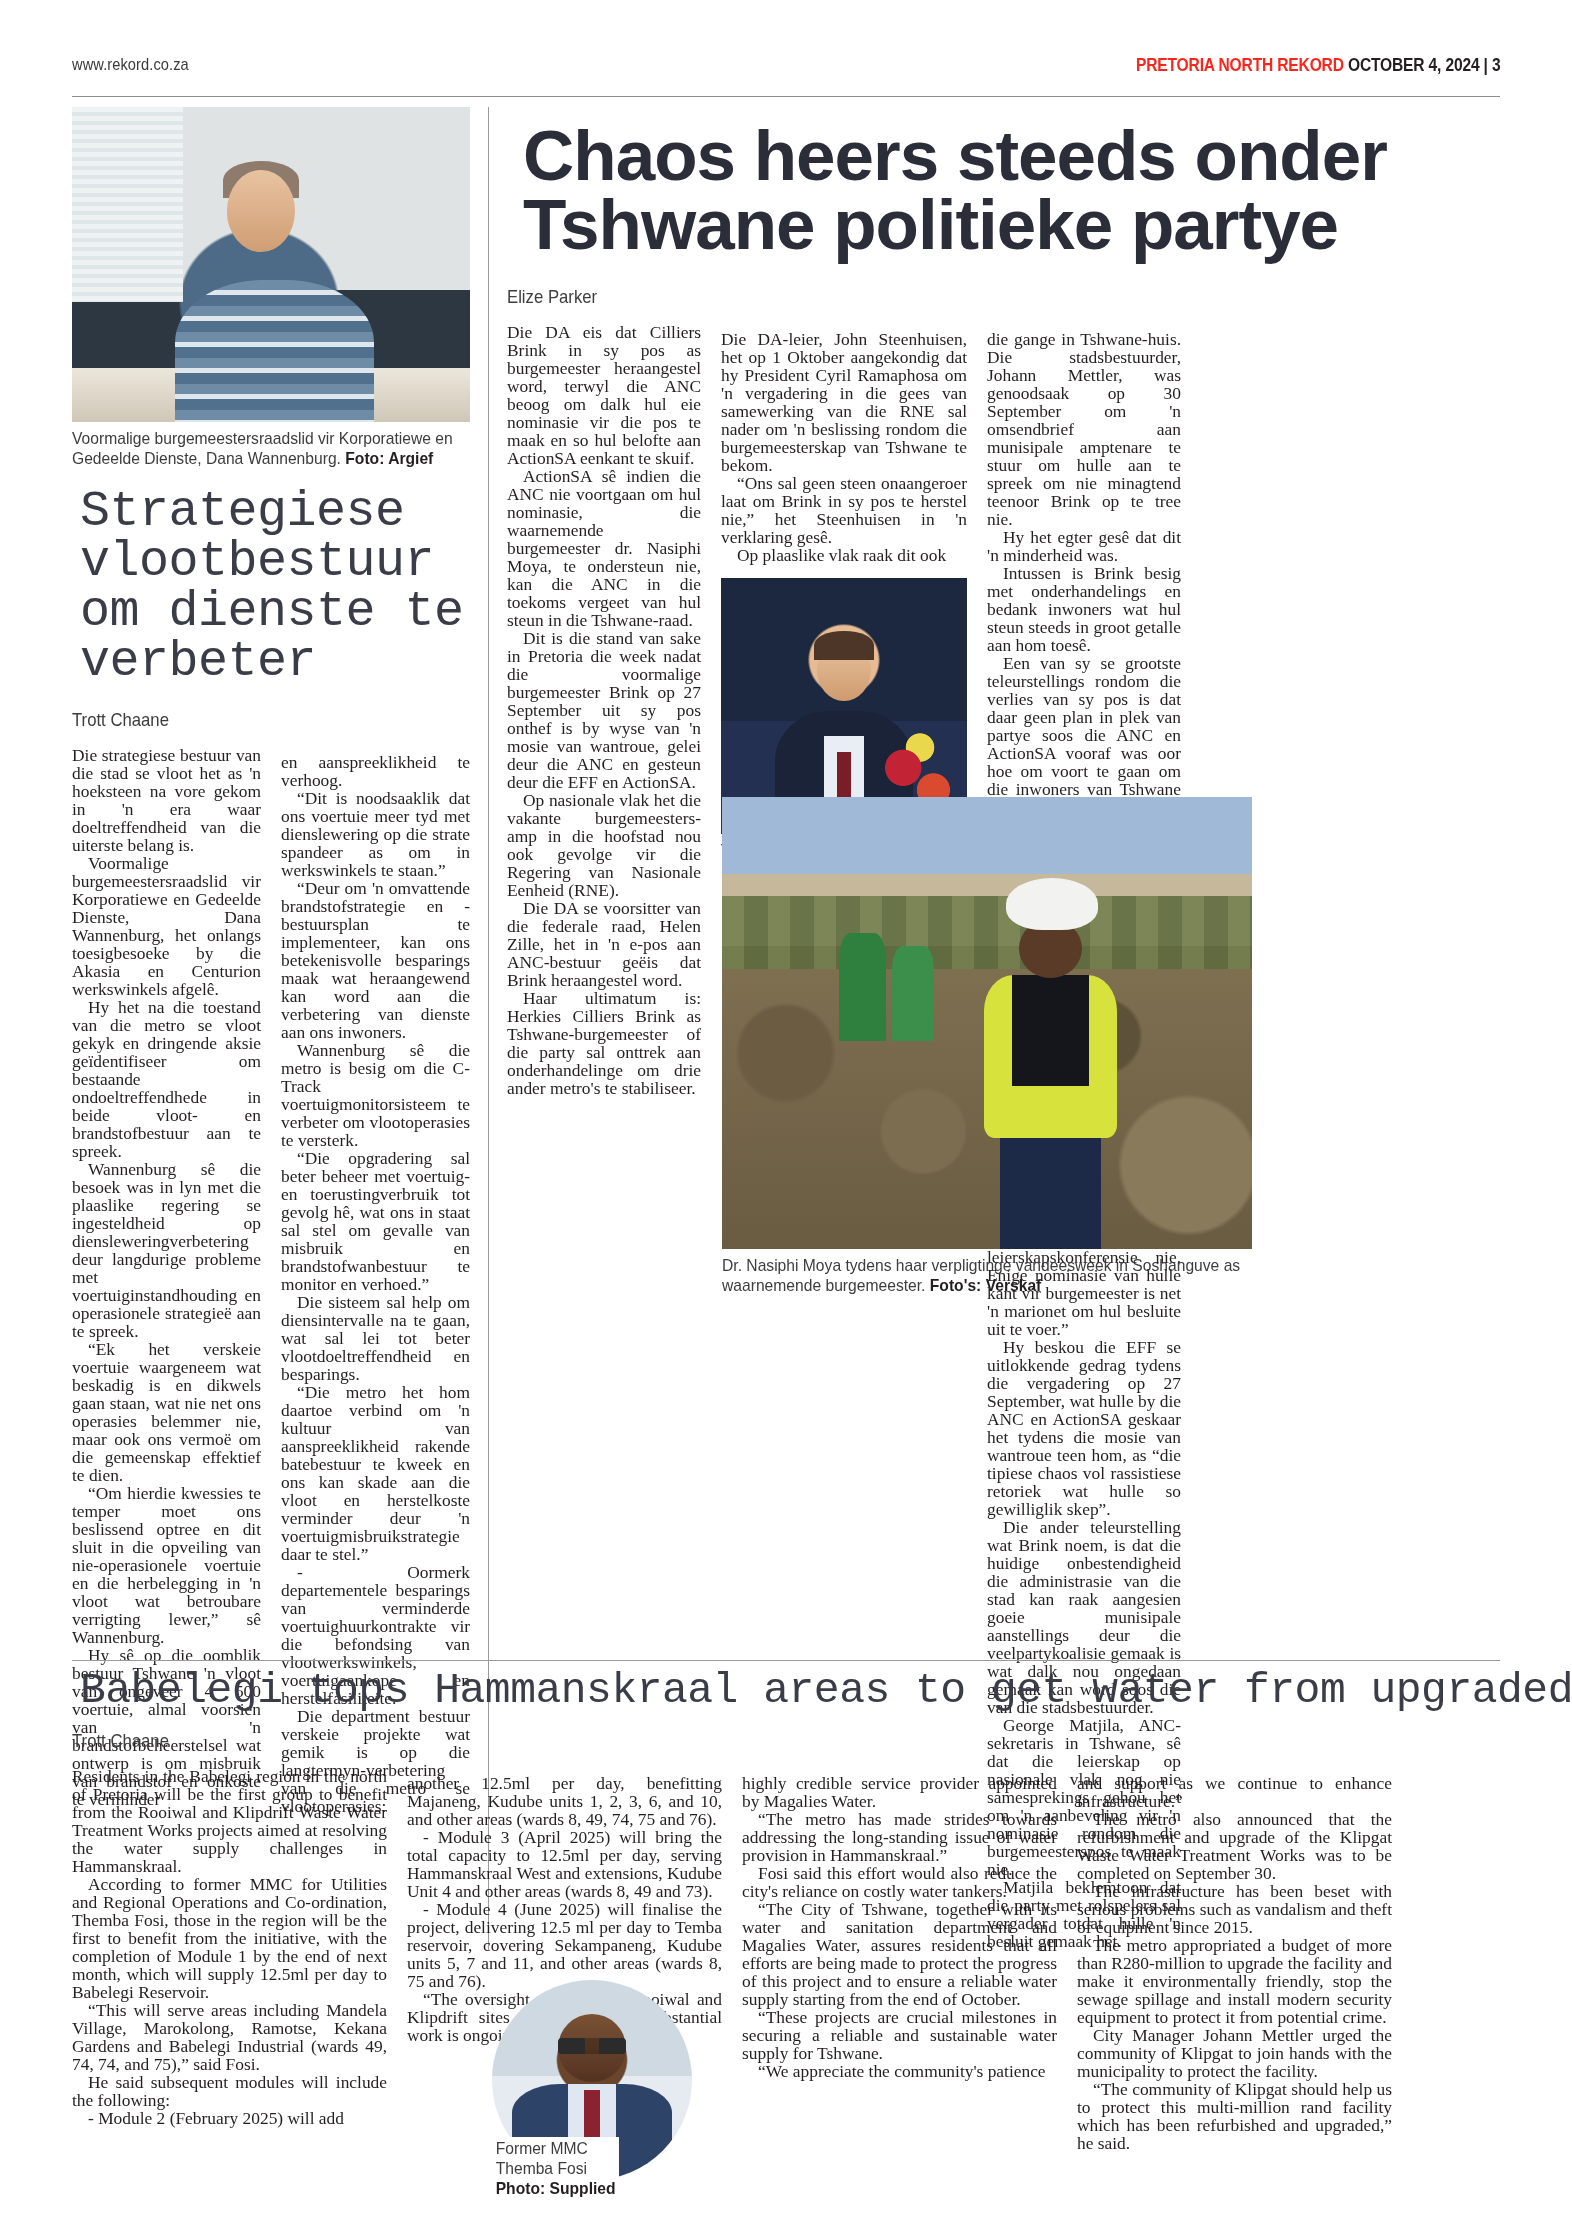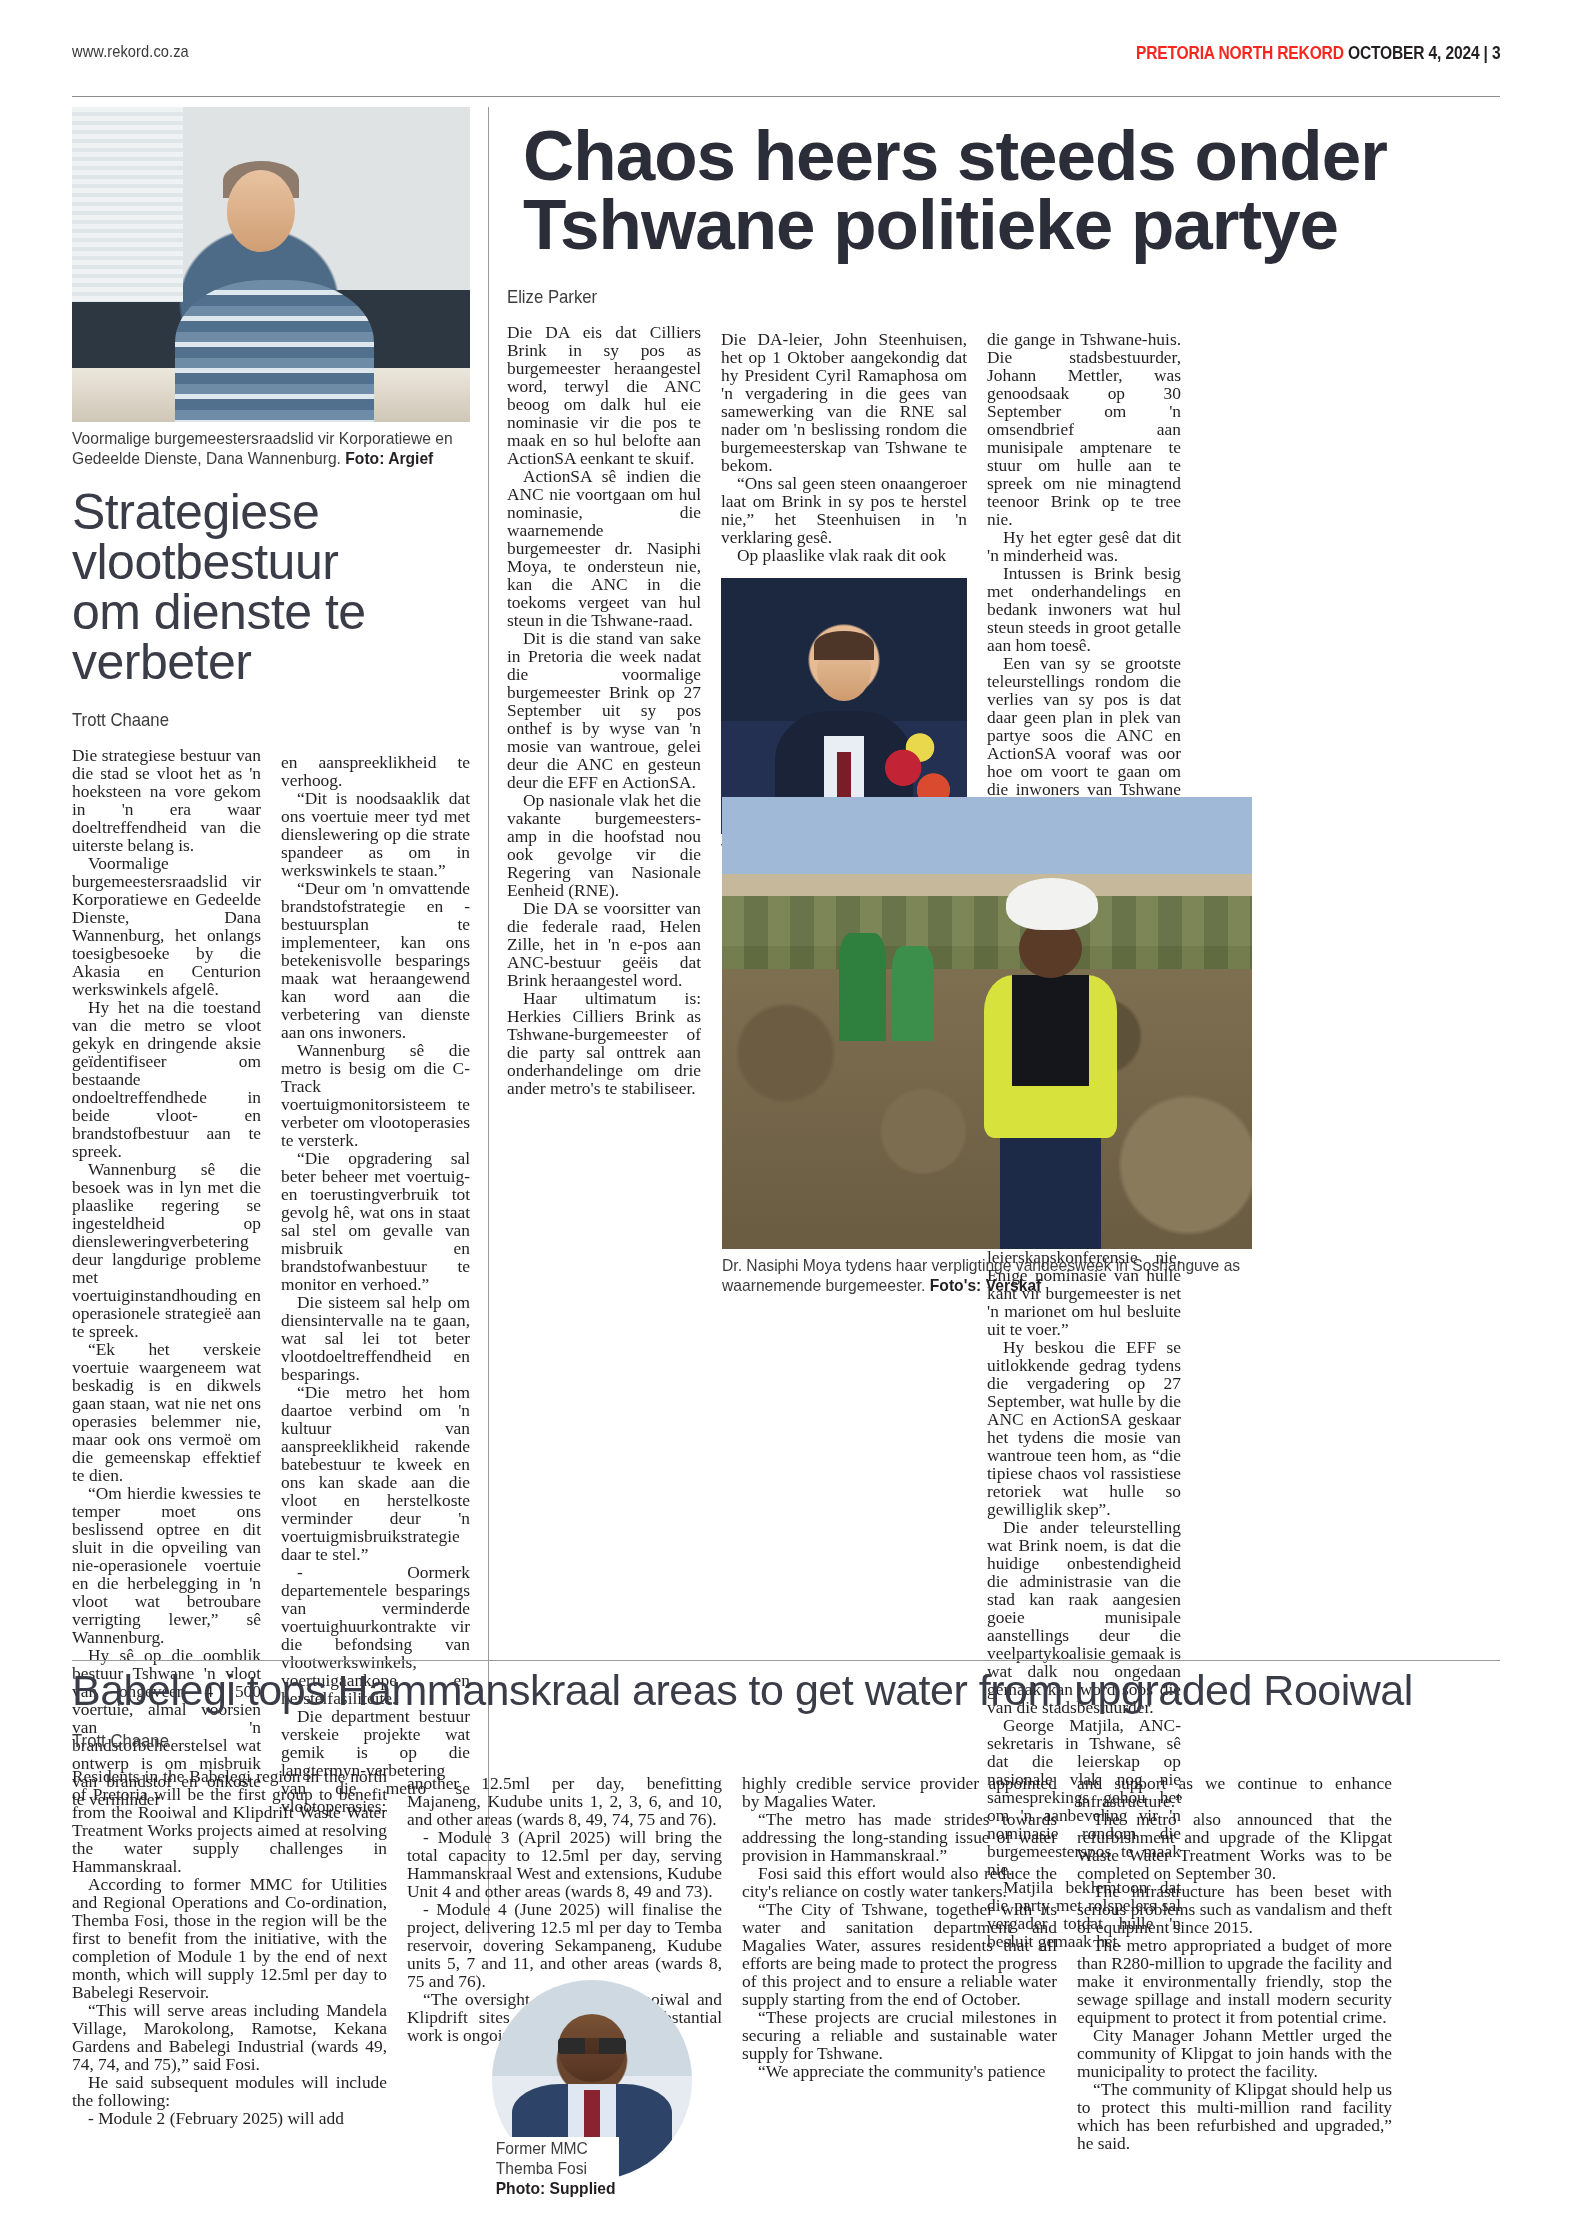--- a/index.html
+++ b/index.html
@@ -5,21 +5,21 @@
   html,body{margin:0;padding:0;}
   body{
     width:1572px;height:2224px;background:#ffffff;
     font-family:"Liberation Serif", serif;
     color:#231f20;
     overflow:hidden;
   }
   .page{position:relative;width:1572px;height:2224px;box-sizing:border-box;padding:0 72px;}
 
   
-  .masthead{display:flex;align-items:flex-start;justify-content:space-between;height:46px;padding-top:42px;gap:17px;}
+  .masthead{display:flex;align-items:center;justify-content:space-between;height:46px;padding-top:42px;gap:17px;}
   .site-url{font-family:"Liberation Sans Narrow","Liberation Sans",sans-serif;font-size:17px;color:#3a3a3a;letter-spacing:.1px;transform:scaleX(.86);transform-origin:left bottom;}
   .mast-right{font-family:"Liberation Sans Narrow","Liberation Sans",sans-serif;font-weight:bold;font-size:19px;letter-spacing:-.2px;white-space:nowrap;transform:scaleX(.82);transform-origin:right bottom;}
   .mast-red{color:#f8271d;}
   .mast-dark{color:#231f20;}
   .rule-top{border-top:1.5px solid #8d8d8d;margin-top:8px;}
 
   
   .byline{font-family:"Liberation Sans Narrow","Liberation Sans",sans-serif;font-size:19px;color:#3d3d3d;
           transform:scaleX(.88);transform-origin:left top;margin-bottom:15px;}
   .col p{margin:0;font-size:17.4px;line-height:18px;text-align:justify;text-indent:16px;
@@ -107,22 +107,22 @@
     background:linear-gradient(#7a5235,#533221);}
   #photo-fosi .f-glass{position:absolute;left:33%;top:29%;width:34%;height:8%;
     background:linear-gradient(90deg,#2b2b2b 0 40%,rgba(0,0,0,.25) 40% 60%,#2b2b2b 60% 100%);border-radius:4px;}
   #photo-fosi .f-body{position:absolute;left:10%;top:52%;width:80%;height:48%;background:#2d4468;border-radius:30% 30% 0 0;}
   #photo-fosi .f-shirt{position:absolute;left:38%;top:52%;width:24%;height:48%;background:#dfe8f2;}
   #photo-fosi .f-tie{position:absolute;left:46%;top:55%;width:8%;height:45%;background:#8a2230;}
 
   
   .hl-black{font-family:"Liberation Sans Narrow","Liberation Sans",sans-serif;font-weight:bold;
     color:#2b2e38;line-height:.92;letter-spacing:-1px;margin:16px;}
-  .hl-light{font-family:Liberation Sans, sans-serif;font-weight:normal;
-    color:#3a3d47;line-height:1.0;letter-spacing:-.5px;margin:0;}
+  .hl-light{font-family:Liberation Mono, monospace;font-weight:normal;
+    color:#3a3d47;line-height:1.0;letter-spacing:-.5px;margin:8px;}
 
   .vline{border-left:1.4px solid #9a9a9a;}
   .hrule{border-top:1.4px solid #9a9a9a;}
 </style>
 </head>
 <body>
 
 <div class="page">
 
   <div class="masthead">

